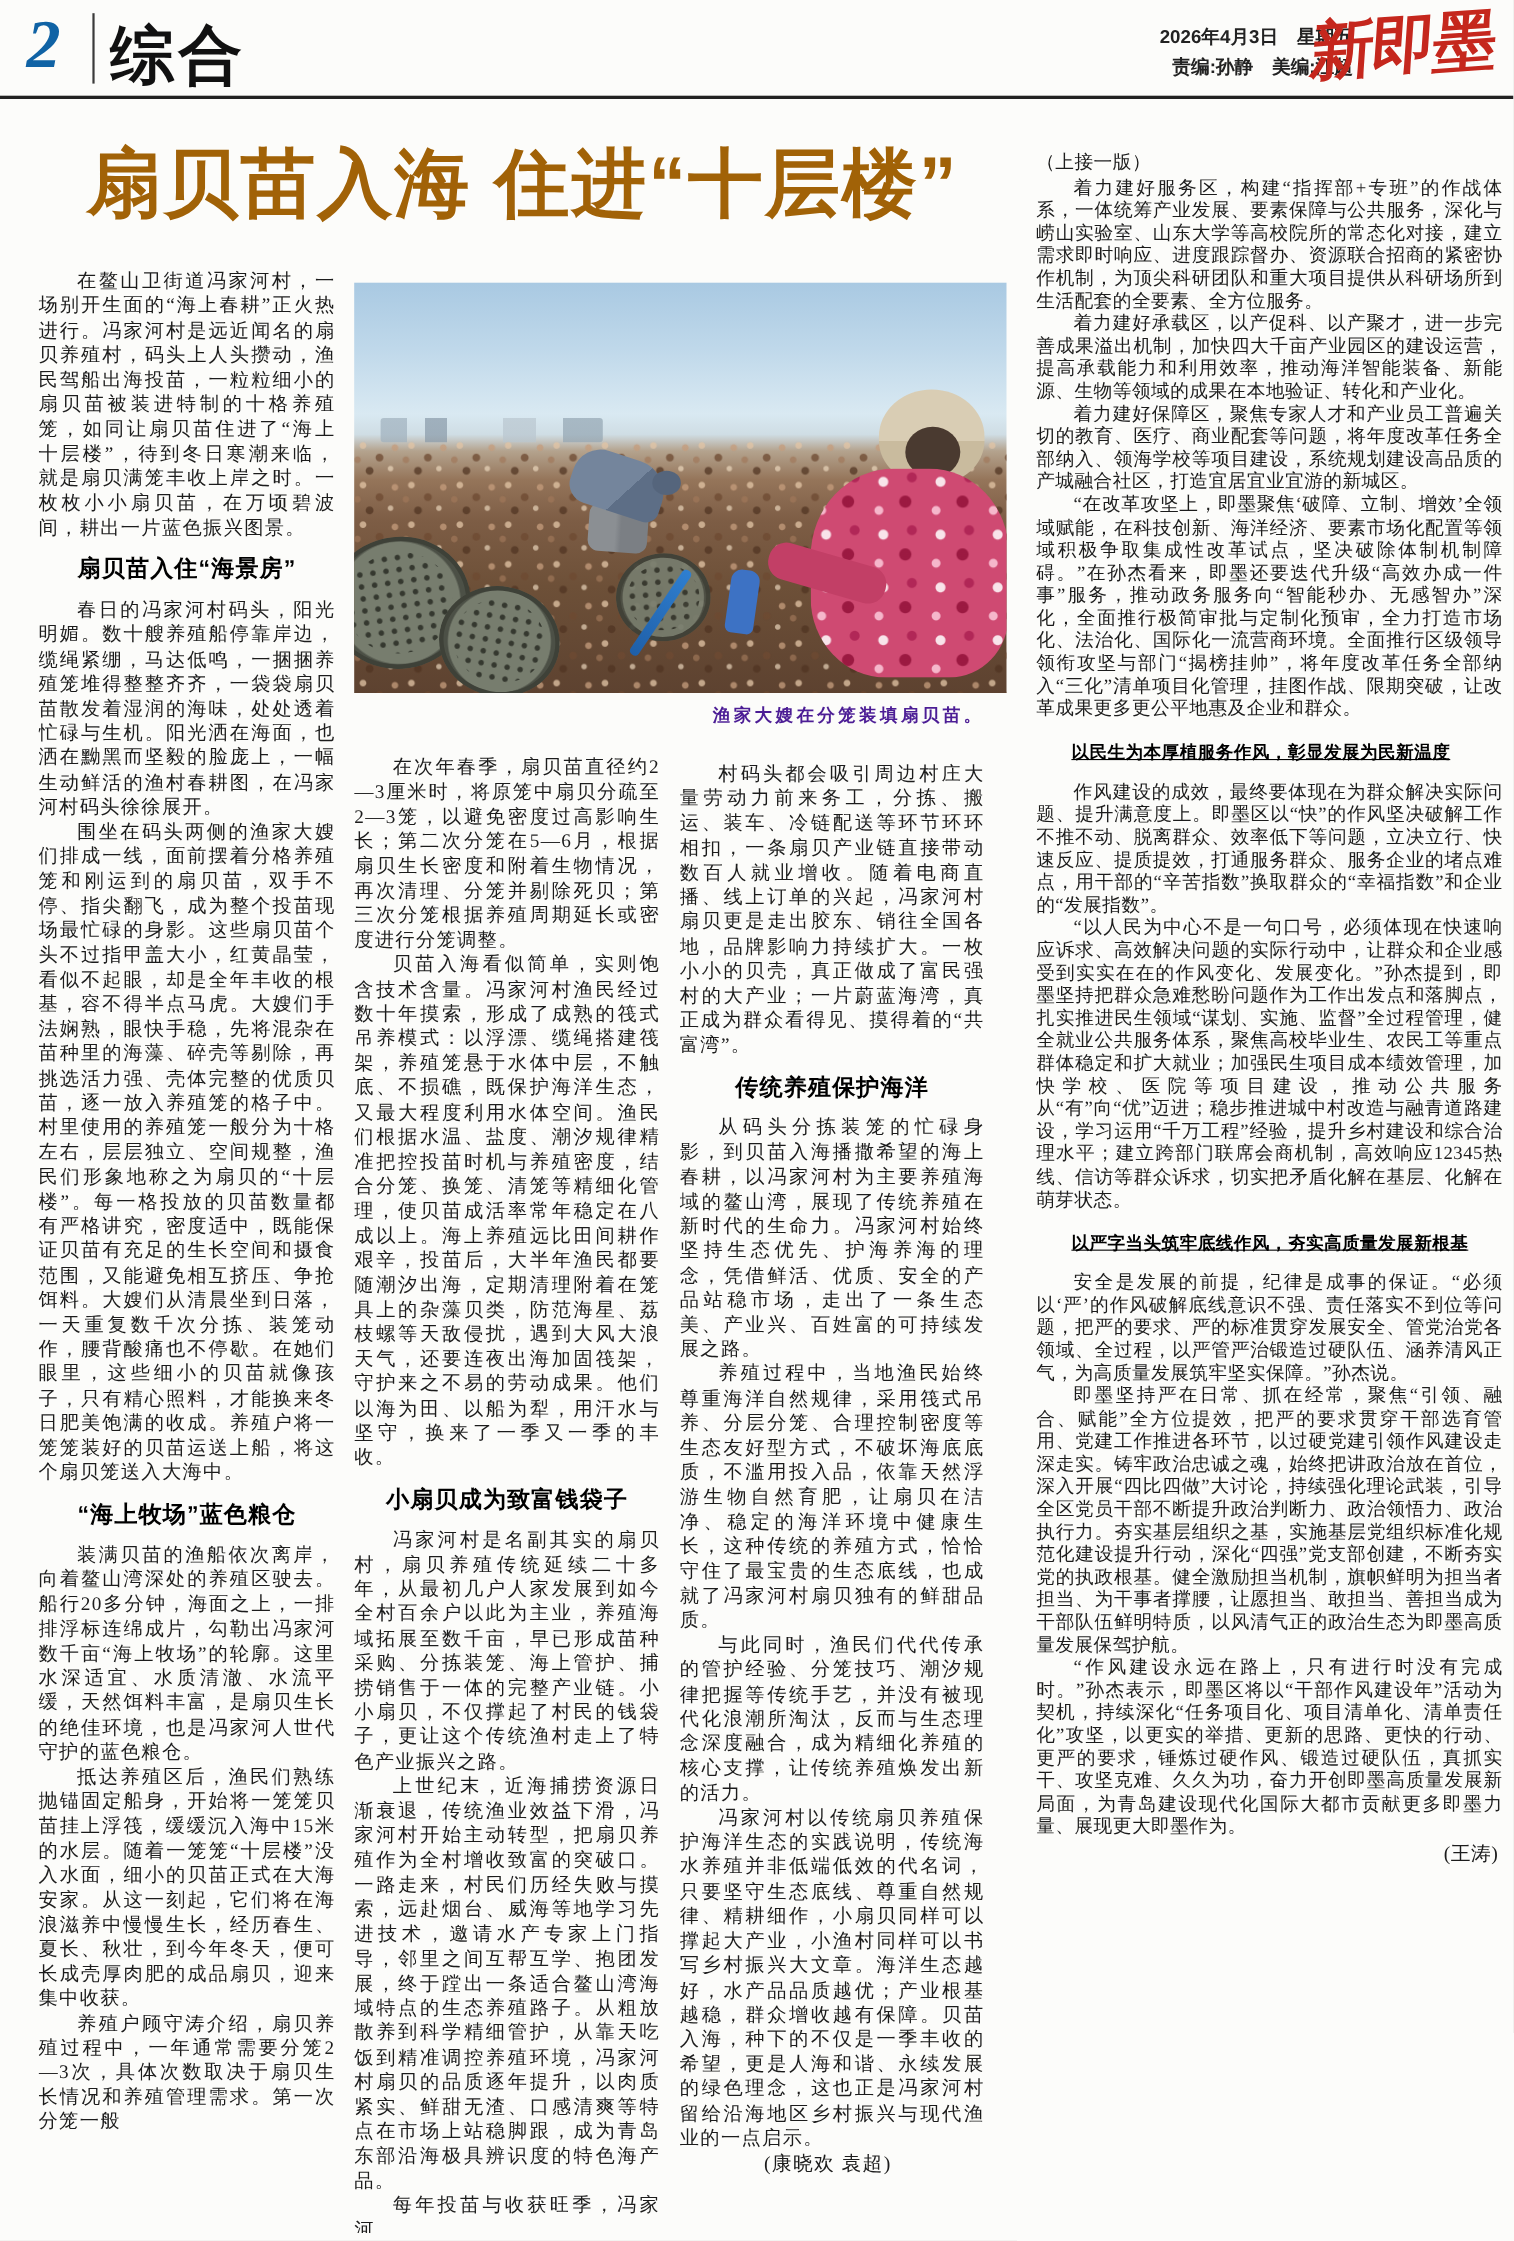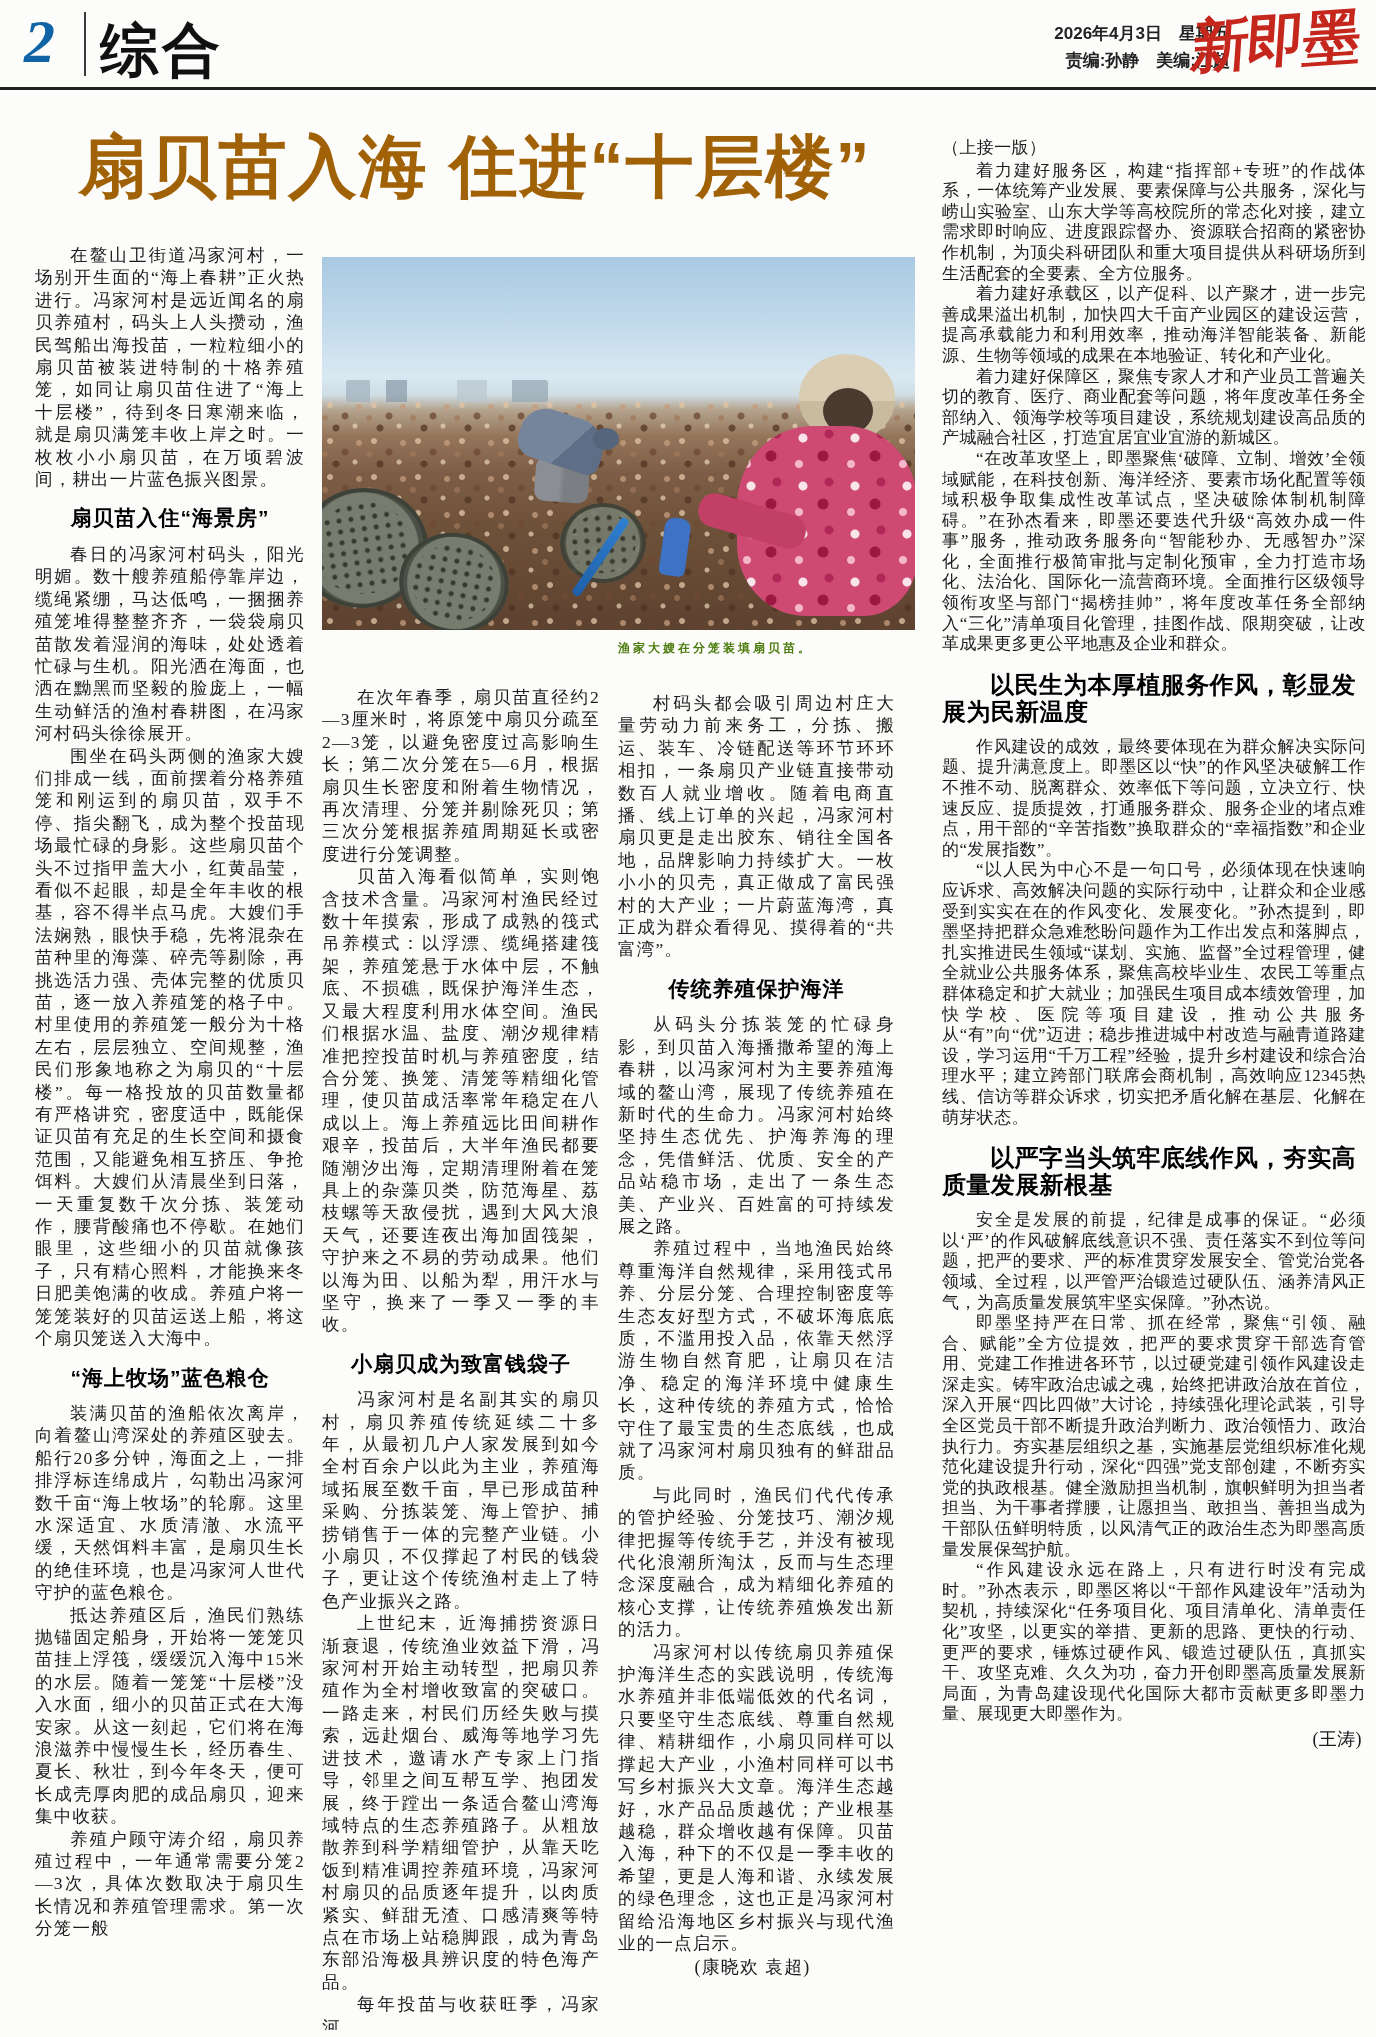--- a/index.html
+++ b/index.html
@@ -82,30 +82,30 @@
         radial-gradient(circle at 10px 38px, rgba(255,210,225,.8) 0 3.5px, transparent 4.5px),
         radial-gradient(circle at 40px 8px, rgba(170,30,80,.8) 0 4px, transparent 5px);
       background-size:52px 48px;}
   .wp-arm{position:absolute;left:-6px;top:150px;width:110px;height:34px;border-radius:16px;
       background:#c23f66;transform:rotate(16deg);}
   .pipe{position:absolute;left:46%;top:68%;width:9px;height:92px;border-radius:4px;
       background:linear-gradient(180deg,#2f7fd0,#1f5fa8);transform:rotate(34deg);}
   .boot{position:absolute;left:57%;top:70%;width:26px;height:58px;border-radius:10px 10px 6px 6px;
       background:#3d72c4;transform:rotate(8deg);}
 
-  .caption{position:absolute;left:583px;top:540px;width:277px;text-align:left;font-size:12px;
-      letter-spacing:3px;color:#4d7c0f;font-weight:bold;font-family:"Liberation Serif",serif;}
+  .caption{position:absolute;left:583px;top:540px;width:277px;text-align:right;font-size:16px;
+      letter-spacing:3px;color:#4c1d95;font-weight:bold;font-family:"Liberation Serif",serif;}
 
   
   .right-art{position:absolute;left:942px;top:138px;width:424px;height:1885px;overflow:hidden;
       text-align:justify;font-size:17px;line-height:20.6px;letter-spacing:.4px;}
   .right-art p{margin:0;text-indent:2em;}
   .right-art p.cont{text-indent:0;margin-bottom:2px;}
-  .rsub{margin:16px 0 12px 0;font-size:24px;font-weight:bold;text-indent:2em;line-height:27px;
-      font-family:"Liberation Sans","DejaVu Sans",sans-serif;color:#000;text-align:left;}
+  .rsub{margin:16px 0 12px 0;font-size:16px;font-weight:bold;text-indent:2em;line-height:27px;
+      font-family:"Liberation Sans","DejaVu Sans",sans-serif;color:#000;text-align:left;text-decoration:underline;}
   .rbyline{text-align:right;padding-right:4px;margin-top:4px;font-size:18px;}
 </style>
 </head>
 <body>
 
 <div class="page">
 
   <div class="hdr">
     <div class="page-num">2</div>
     <div class="hdr-vrule"></div>

